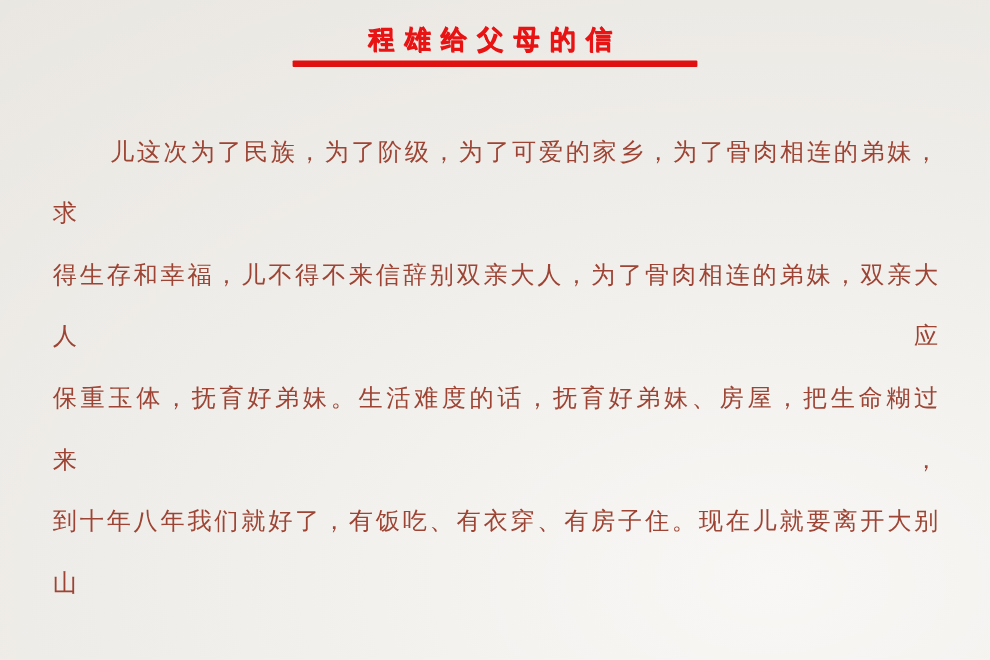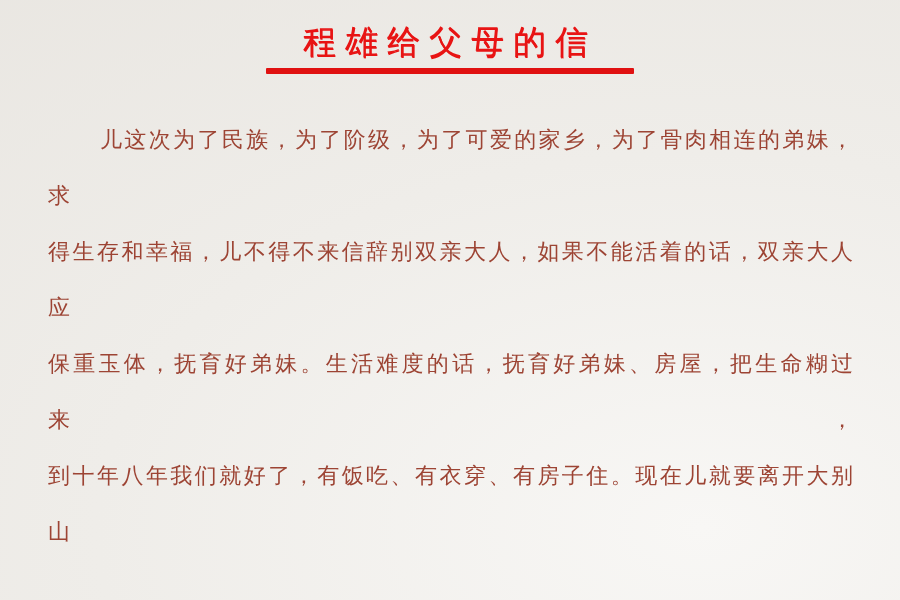--- a/index.html
+++ b/index.html
@@ -17,22 +17,22 @@
   }
   .title-block {
     position: absolute;
     top: 20px;
     left: 0;
     width: 100%;
     text-align: center;
   }
   .letter-title {
     margin: 0;
-    font-size: 33px;
-    font-weight: normal;
+    font-size: 24px;
+    font-weight: bold;
     letter-spacing: 9px;
     color: var(--title-red, #e81414);
     text-shadow: 0.5px 0.5px 0 var(--title-red, #e81414);
   }
   .title-underline {
     width: 368px;
     height: 6px;
     margin: 3px auto 0 auto;
     background: var(--underline-red, #e01111);
     border-radius: 1px;
@@ -46,36 +46,37 @@
     font-size: 22px;
     line-height: 56px;
     letter-spacing: 2px;
   }
   .line {
     white-space: normal;
   }
   .justify {
     text-align: justify;
     text-align-last: justify;
+    font-family: Liberation Mono, monospace;
   }
   .indent {
     text-indent: 52px;
   }
 </style>
 </head>
 <body>
 
 <div class="page">
 
   <div class="title-block">
     <h1 class="letter-title">程雄给父母的信</h1>
     <div class="title-underline"></div>
   </div>
 
   <div class="letter-body">
     <div class="line justify indent">儿这次为了民族，为了阶级，为了可爱的家乡，为了骨肉相连的弟妹，求</div>
-    <div class="line justify">得生存和幸福，儿不得不来信辞别双亲大人，如果不能活着的话，双亲大人应</div>
+    <div class="line justify">得生存和幸福，儿不得不来信辞别双亲大人，为了骨肉相连的弟妹，双亲大人应</div>
     <div class="line justify">保重玉体，抚育好弟妹。生活难度的话，抚育好弟妹、房屋，把生命糊过来，</div>
     <div class="line justify">到十年八年我们就好了，有饭吃、有衣穿、有房子住。现在儿就要离开大别山</div>
 
   </div>
 
 </div>
 
 </body></html>

